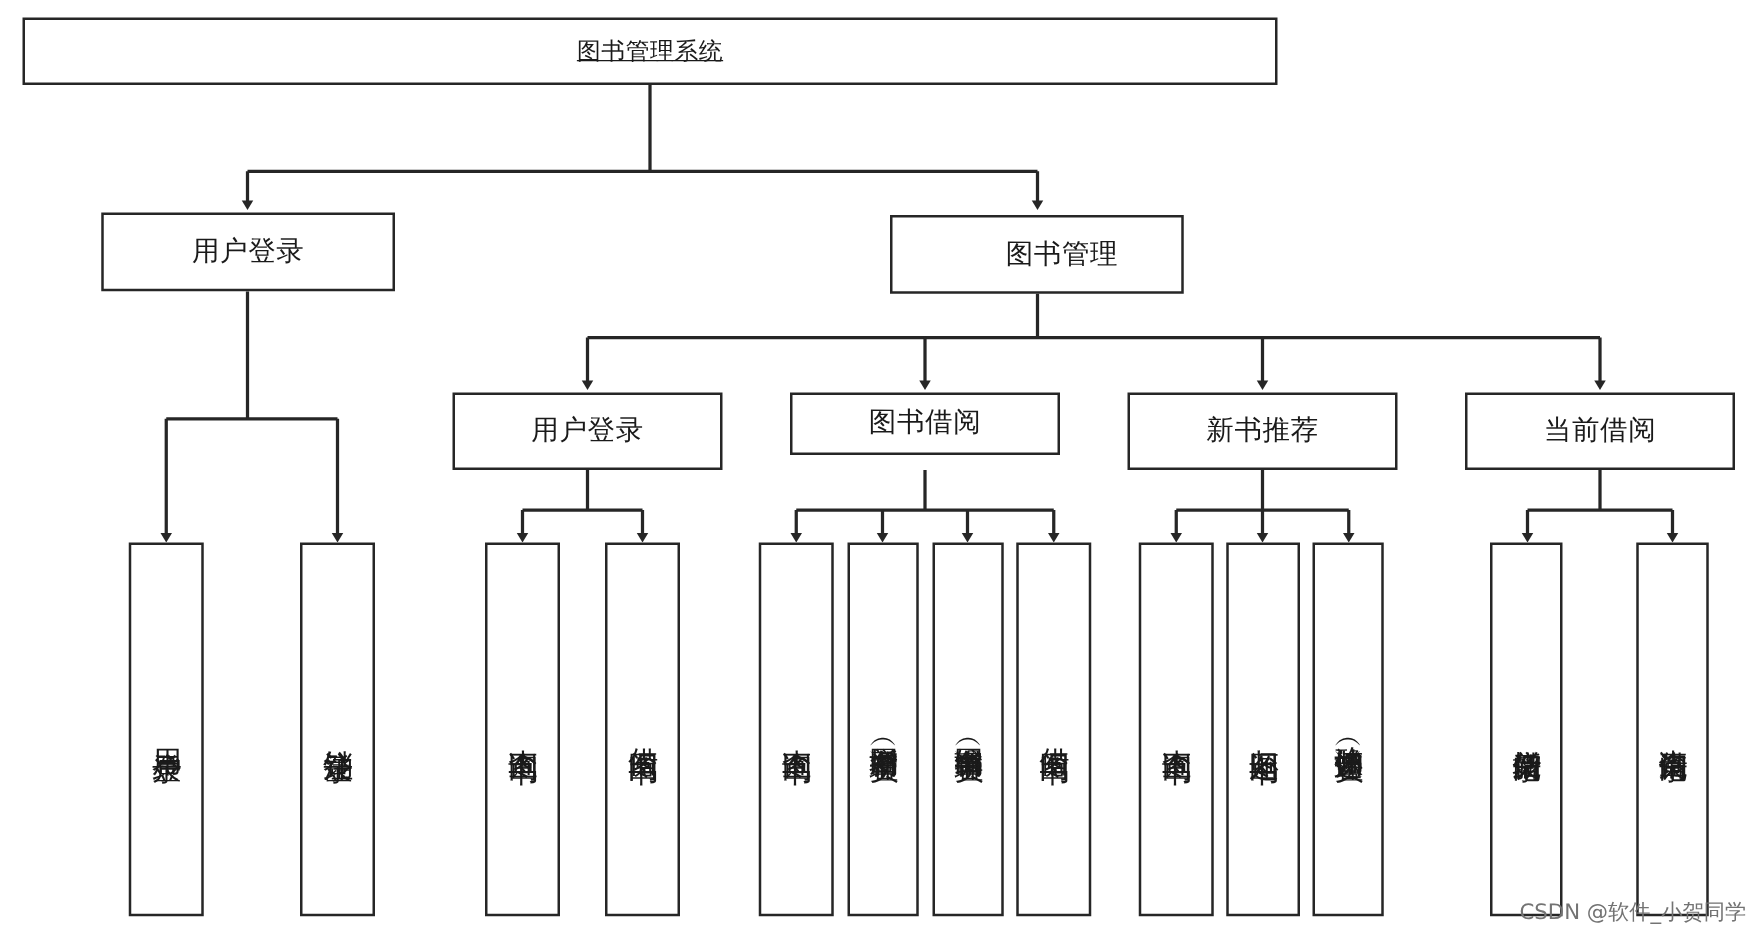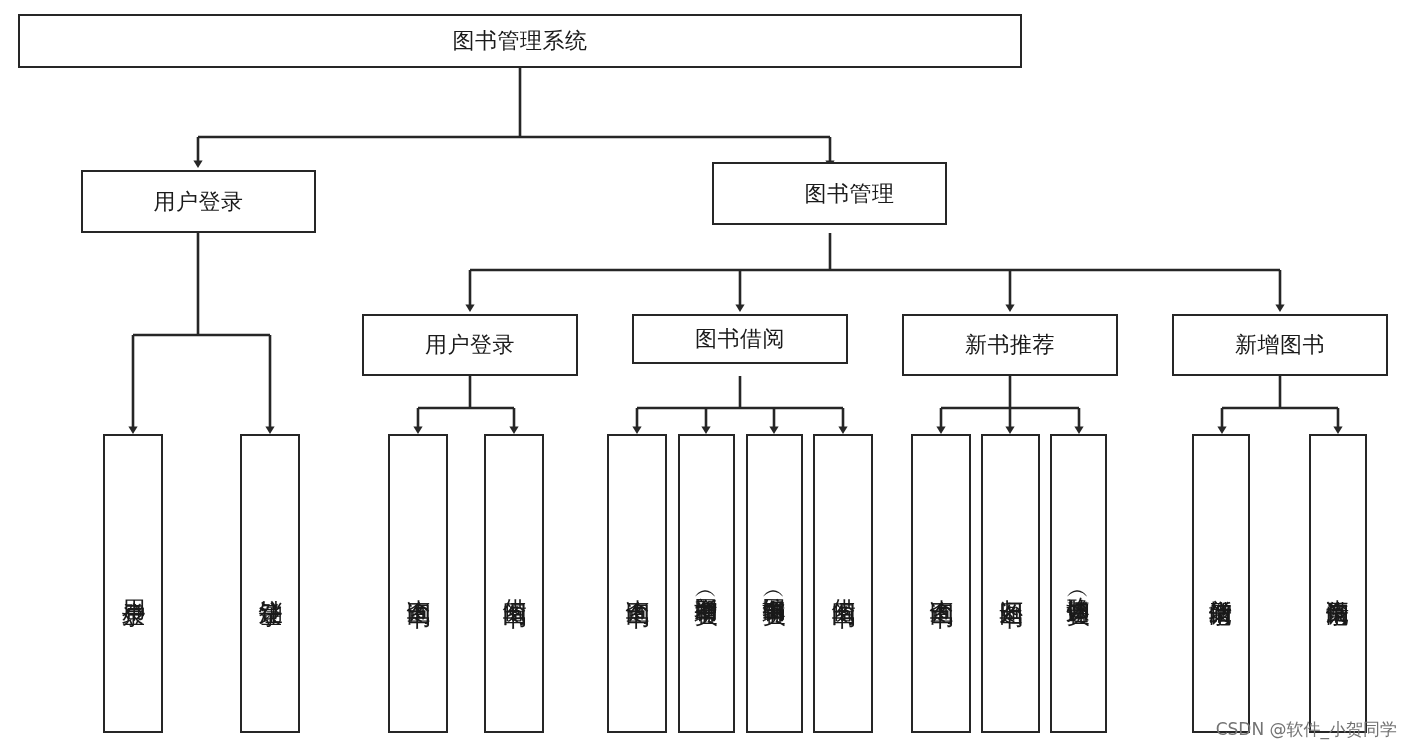--- a/index.html
+++ b/index.html
@@ -41,21 +41,22 @@
     text-align: center;
     line-height: 1.08;
     letter-spacing: 0.5px;
   }
   
   .node.horiz .label {
     font-size: 22px;
     white-space: nowrap;
   }
   .node.root .label {
-    font-size: 22px;
+    font-size: 19px;
+    text-decoration: underline;
   }
   
   .node.vert {
     align-items: center;
     justify-content: center;
   }
   .node.vert .label {
     writing-mode: vertical-rl;
     text-orientation: upright;
     font-size: 24px;
@@ -135,35 +136,35 @@
     </g>
   </svg>
 
   <div class="node horiz root" style="left:18px; top:14px; width:1004px; height:54px;">
     <span class="label">图书管理系统</span>
   </div>
 
   <div class="node horiz" style="left:81px; top:170px; width:235px; height:63px;">
     <span class="label">用户登录</span>
   </div>
-  <div class="node horiz" style="left:712px; top:162px; width:235px; height:63px;padding-left:40px;">
+  <div class="node horiz" style="left:712px; top:172px; width:235px; height:63px;padding-left:40px;">
     <span class="label">图书管理</span>
   </div>
 
   <div class="node horiz" style="left:362px; top:314px; width:216px; height:62px;">
     <span class="label">用户登录</span>
   </div>
   <div class="node horiz" style="left:632px; top:314px; width:216px; height:50px;">
     <span class="label">图书借阅</span>
   </div>
   <div class="node horiz" style="left:902px; top:314px; width:216px; height:62px;">
     <span class="label">新书推荐</span>
   </div>
   <div class="node horiz" style="left:1172px; top:314px; width:216px; height:62px;">
-    <span class="label">新增图书</span>
+    <span class="label">当前借阅</span>
   </div>
 
   <div class="node vert" style="left:103px; top:434px; width:60px; height:299px;">
     <span class="label">用户登录</span>
   </div>
   <div class="node vert" style="left:240px; top:434px; width:60px; height:299px;">
     <span class="label">注销登录</span>
   </div>
 
   <div class="node vert" style="left:388px; top:434px; width:60px; height:299px;">

